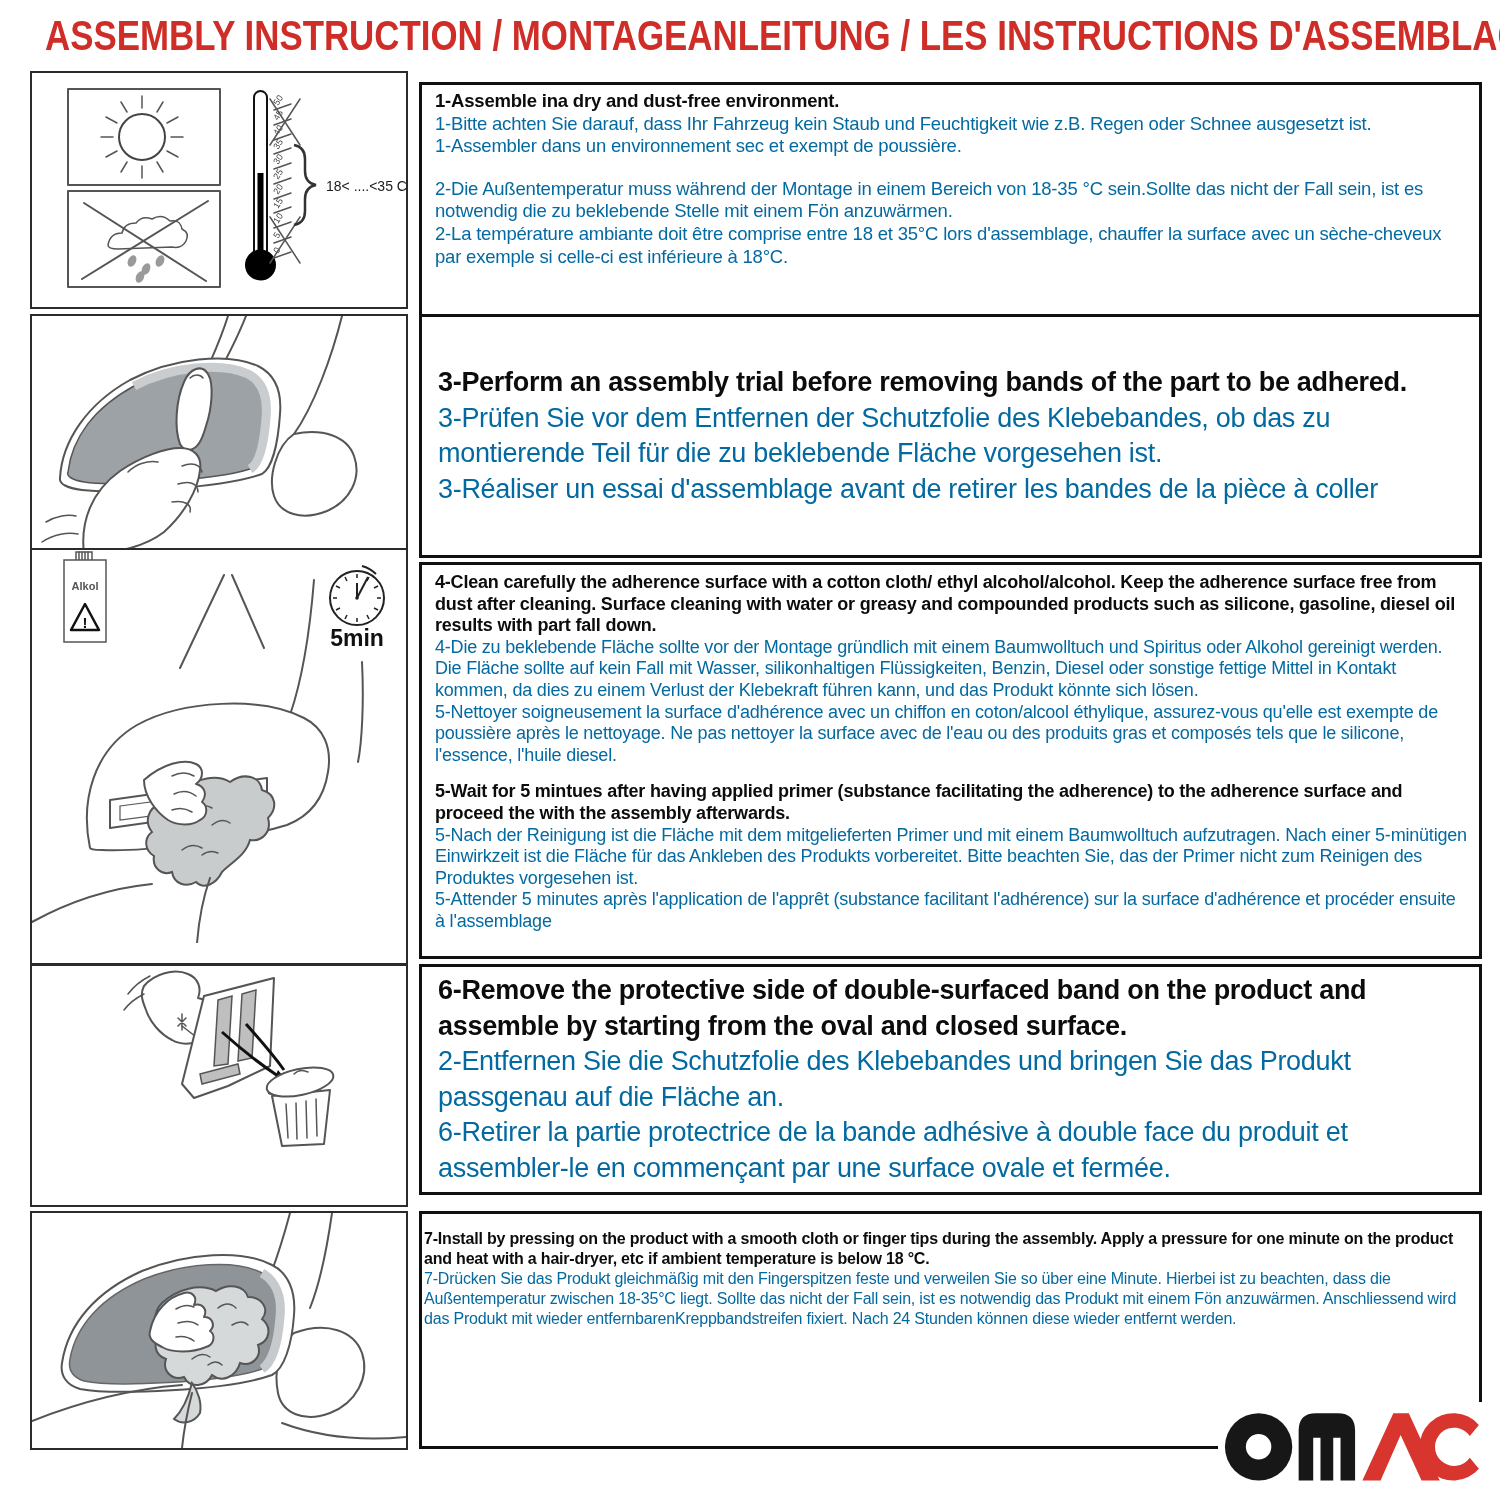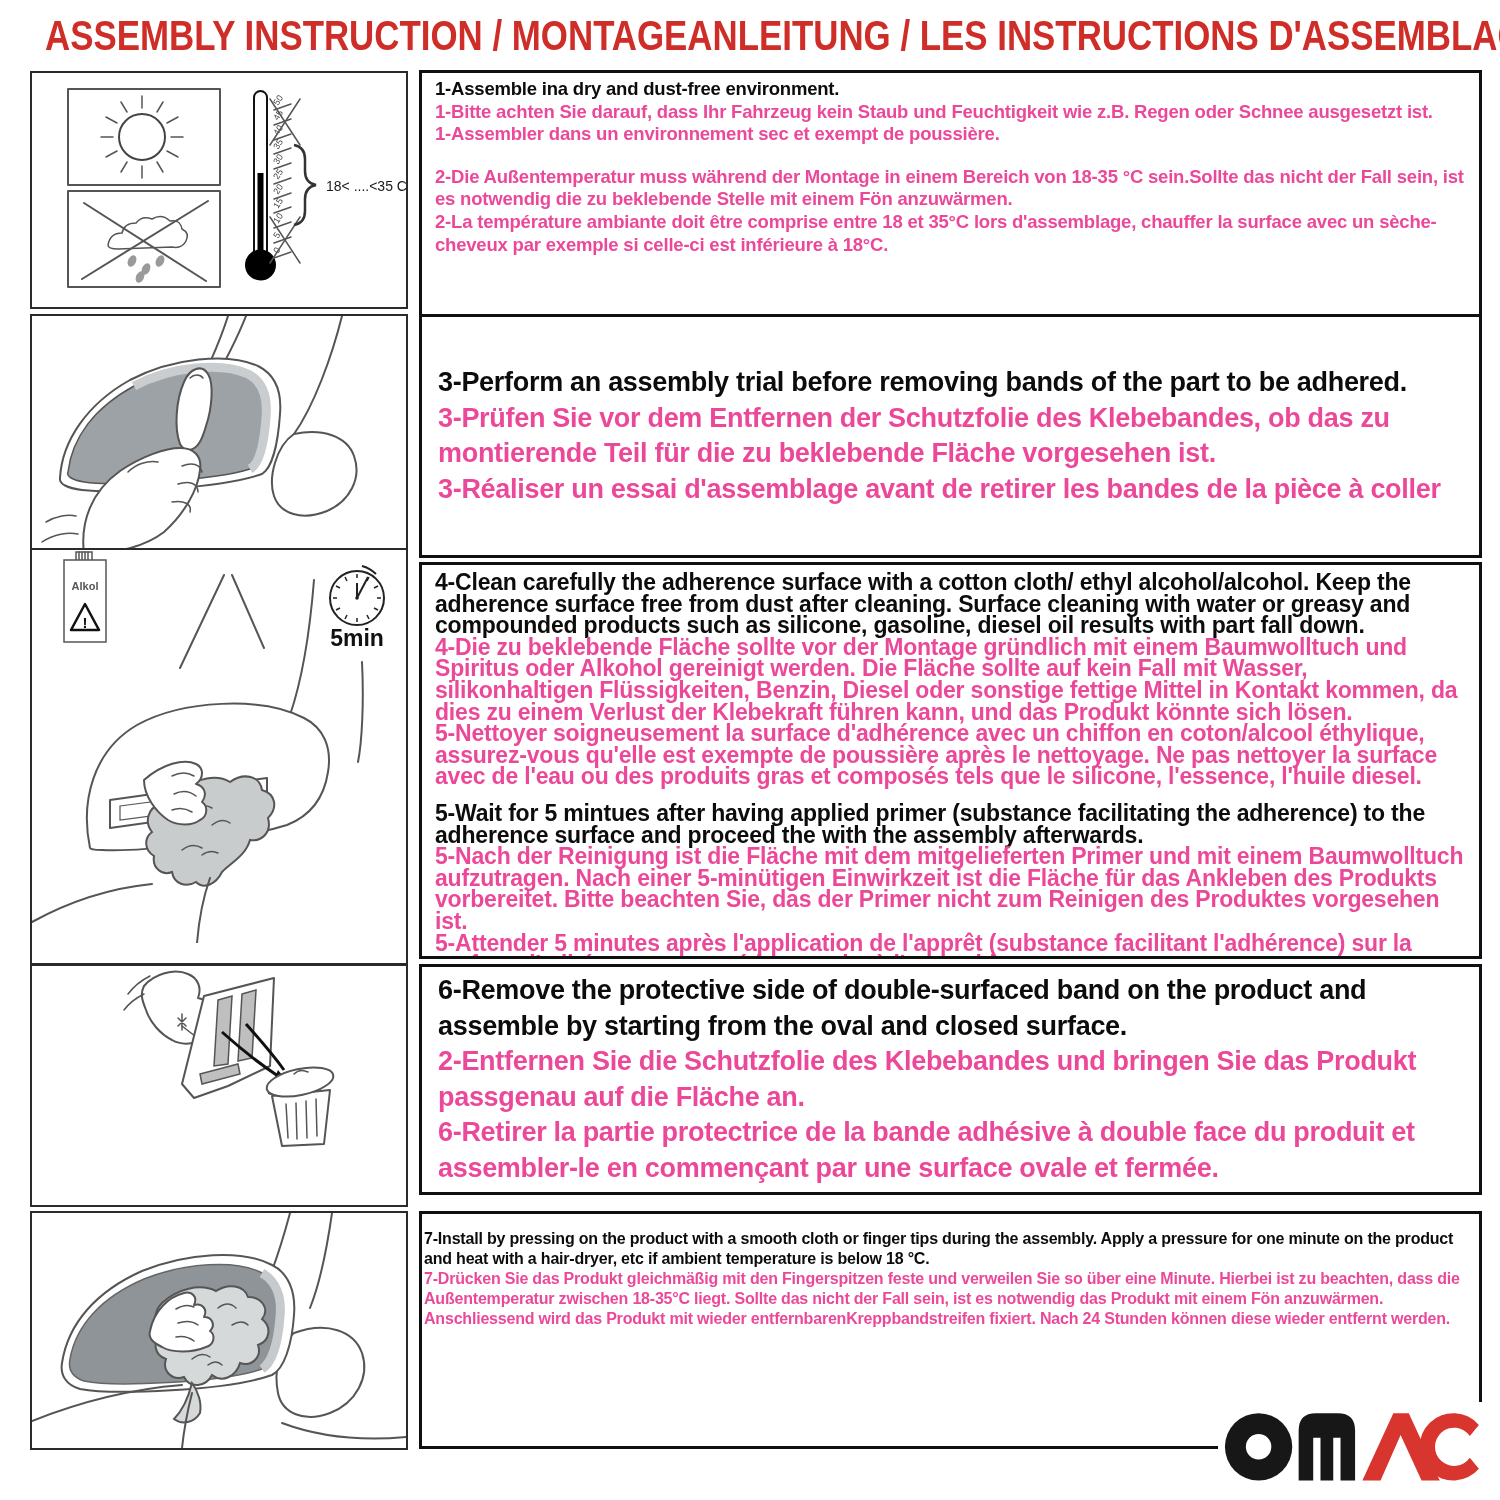--- a/index.html
+++ b/index.html
@@ -7,24 +7,24 @@
         font-family:"Liberation Sans",sans-serif;color:#222;}
   .title{position:absolute;left:45px;top:12px;margin:0;font-size:42px;font-weight:700;
          color:#cf2d28;white-space:nowrap;letter-spacing:0;
          transform:scaleX(0.83);transform-origin:left center;}
   .illo{position:absolute;left:30px;width:378px;border:2px solid #2b2b2b;background:#fff;
         box-sizing:border-box;overflow:hidden;}
   .tbox{position:absolute;left:419px;width:1063px;border:3px solid #101010;background:#fff;
         box-sizing:border-box;overflow:hidden;}
   .tbox p{margin:0;}
   .bold{font-weight:700;color:#0c0c0c;}
-  .regular{font-weight:700;color:#ec4899;}
+  .regular{font-weight:400;color:#0369a1;}
   .spacer{height:20px;}
   .small{padding:5px 14px 0 13px;font-size:18.5px;line-height:22.6px;letter-spacing:-0.2px;}
-  .s3text{padding:7px 12px 0 13px;font-size:23px;line-height:21.6px;letter-spacing:-0.2px;}
+  .s3text{padding:7px 12px 0 13px;font-size:18px;line-height:21.6px;letter-spacing:-0.2px;}
   .s3text .spacer{height:15px;}
   .s5text{padding:15px 14px 0 2px;font-size:16px;line-height:20px;letter-spacing:-0.2px;}
   .big{display:flex;flex-direction:column;justify-content:center;
        font-size:27px;line-height:35.5px;letter-spacing:-0.3px;padding:12px 16px;}
   .logo{position:absolute;left:1218px;top:1402px;width:276px;height:86px;background:#fff;
         display:flex;align-items:center;justify-content:center;z-index:5;}
   svg .ln{fill:none;stroke:#555;stroke-width:2;stroke-linecap:round;stroke-linejoin:round;}
   svg .ln15{fill:none;stroke:#555;stroke-width:1.5;stroke-linecap:round;}
   svg .wh{fill:#ffffff;stroke:#555;stroke-width:2;stroke-linejoin:round;}
 </style>
@@ -70,21 +70,21 @@
           <text transform="translate(246,151) rotate(-58)">10</text>
           <text transform="translate(246,166) rotate(-58)">5</text>
           <text transform="translate(246,181) rotate(-58)">0</text>
         </g>
         <path class="ln15" d="M238,26 L268,72 M268,26 L238,72 M238,144 L268,190 M268,144 L238,190"></path>
         <path d="M262,72 Q273,74 273,86 L273,98 Q273,110 284,112 Q273,114 273,126 L273,138 Q273,150 262,152" fill="none" stroke="#333" stroke-width="2.5"></path>
         <text x="294" y="118" font-size="14" fill="#1a1a1a">18&lt; ....&lt;35 C</text>
       </g>
     </svg>
   </div>
-  <div class="tbox small" style="top:70px;height:302px;">
+  <div class="tbox small" style="top:82px;height:302px;">
       <p class="bold">1-Assemble ina dry and dust-free environment.</p>
       <p class="regular">1-Bitte achten Sie darauf, dass Ihr Fahrzeug kein Staub und Feuchtigkeit wie z.B. Regen oder Schnee ausgesetzt ist.</p>
       <p class="regular">1-Assembler dans un environnement sec et exempt de poussière.</p>
       <p class="spacer"></p>
       <p class="regular">2-Die Außentemperatur muss während der Montage in einem Bereich von 18-35 °C  sein.Sollte das nicht der Fall sein, ist es notwendig die zu beklebende Stelle mit einem Fön anzuwärmen.</p>
       <p class="regular">2-La température ambiante doit être comprise entre 18 et 35°C lors d'assemblage, chauffer la surface avec un sèche-cheveux par exemple si celle-ci est inférieure à 18°C.</p>
     </div>
 
   <div class="illo" style="top:314px;height:244px;">
     <svg width="374" height="240" viewBox="0 0 374 240">

